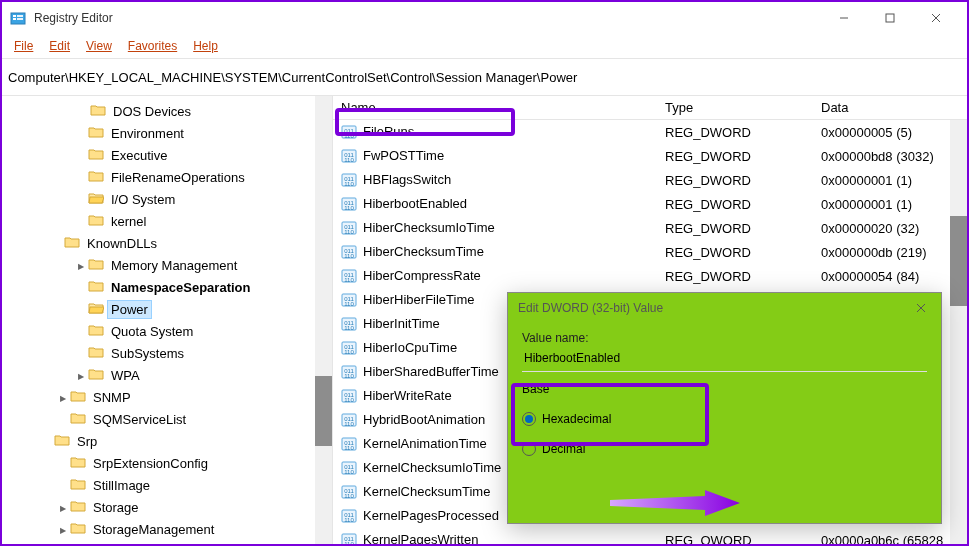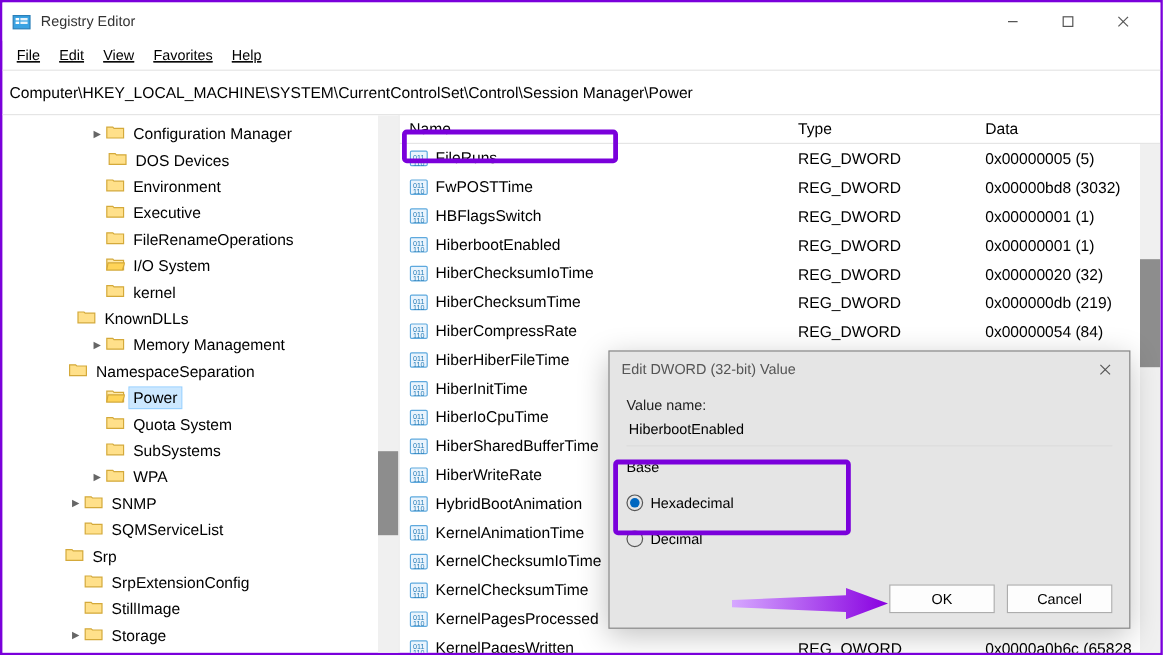--- a/index.html
+++ b/index.html
@@ -5,21 +5,21 @@
 * { box-sizing: border-box; margin: 0; padding: 0; }
 body { font-family: "Segoe UI", Arial, sans-serif; font-size: 12px; background: #fff; color: #000; width: 969px; height: 546px; overflow: hidden; border: 2px solid #7a00db; position: relative; }
 
 .titlebar { height: 32px; display: flex; align-items: center; padding: 0 8px; background: #fff; }
 .titlebar .app-icon { width: 16px; height: 16px; margin-right: 8px; }
 .titlebar .title { font-size: 12px; color: #333; flex: 1; }
 .win-controls { display: flex; gap: 0; }
 .win-btn { width: 46px; height: 32px; display: flex; align-items: center; justify-content: center; color: #666; font-size: 14px; }
 
 .menubar { height: 24px; display: flex; align-items: center; padding: 0 6px; gap: 4px; }
-.menu-item { padding: 2px 6px; color: #000000; text-decoration: underline; }
+.menu-item { padding: 2px 6px; color: #c2410c; }
 .menu-item .ul { text-decoration: underline; }
 
 .addressbar { height: 38px; padding: 2px 6px; border-top: 1px solid #e5e5e5; border-bottom: 1px solid #e5e5e5; font-size: 13px; display: flex; align-items: center; }
 
 .content { display: flex; height: calc(546px - 32px - 24px - 24px - 4px); }
 
 .tree-panel { width: 331px; border-right: 1px solid #e5e5e5; position: relative; overflow: hidden; }
 .tree-scroll-top { position: absolute; right: 0; top: 0; width: 17px; height: 100%; background: #f0f0f0; }
 .tree-scroll-thumb { position: absolute; right: 0; top: 280px; width: 17px; height: 70px; background: #8d8d8d; }
 .tree { padding: 4px 0 4px 0; }
@@ -44,21 +44,21 @@
 .reg-icon { width: 16px; height: 16px; margin-right: 6px; }
 .list-scroll { position: absolute; right: 0; top: 24px; width: 17px; bottom: 0; background: #f0f0f0; }
 .list-scroll-thumb { position: absolute; right: 0; top: 120px; width: 17px; height: 90px; background: #8d8d8d; }
 
 .highlight-box { border: 4px solid #7a00db; border-radius: 4px; }
 .hl-item { position: absolute; left: 333px; top: 106px; width: 180px; height: 28px; z-index: 5; pointer-events: none; }
 .hl-value { position: absolute; left: 509px; top: 381px; width: 198px; height: 63px; z-index: 60; pointer-events: none; }
 
 .arrow-annotation { position: absolute; left: 608px; top: 488px; z-index: 60; pointer-events: none; }
 
-.dialog { position: absolute; left: 505px; top: 290px; width: 435px; height: 232px; background: #e5e5e5; border: 1px solid #888; box-shadow: 0 6px 24px rgba(0,0,0,0.25); z-index: 50; }
+.dialog { position: absolute; left: 505px; top: 290px; width: 435px; height: 232px; background: #84cc16; border: 1px solid #888; box-shadow: 0 6px 24px rgba(0,0,0,0.25); z-index: 50; }
 .dialog-title { height: 30px; display: flex; align-items: center; padding: 0 10px; font-size: 12px; color: #555; }
 .dialog-close { position: absolute; right: 6px; top: 4px; width: 28px; height: 22px; display: flex; align-items: center; justify-content: center; color: #555; }
 .dialog-body { padding: 8px 14px; font-size: 12px; }
 .field-label { margin-top: 0; margin-bottom: 4px; color: #222; }
 .readonly-val { padding: 2px 2px 6px 2px; border-bottom: 1px solid #ddd; margin-bottom: 10px; }
 .dialog-row { display: flex; gap: 18px; }
 .col-left { flex: 1; }
 .col-right { width: 160px; }
 .text-input { width: 100%; height: 22px; border: 1px solid #7a7a7a; padding: 2px 4px; font-size: 12px; }
 .fieldset-label { margin-bottom: 6px; }
@@ -109,27 +109,20 @@
 </div>
 
 <div class="addressbar">
   <span>Computer\HKEY_LOCAL_MACHINE\SYSTEM\CurrentControlSet\Control\Session Manager\Power</span>
 </div>
 
 <div class="content">
 
   <div class="tree-panel">
     <div class="tree" id="tree">
-        <div class="tree-row" style="padding-left: 72px;">
-          <span class="chev chev-right"></span>
-          <span><svg class="folder-icon" viewBox="0 0 16 14">
-              <path d="M1 3 L6 3 L7 4 L15 4 L15 12 L1 12 Z" fill="#ffe08a" stroke="#d4a93a"></path>
-            </svg></span>
-          <span class="label-wrap">Configuration Manager</span>
-        </div>
         <div class="tree-row" style="padding-left: 74px;">
           <span class="chev "></span>
           <span><svg class="folder-icon" viewBox="0 0 16 14">
               <path d="M1 3 L6 3 L7 4 L15 4 L15 12 L1 12 Z" fill="#ffe08a" stroke="#d4a93a"></path>
             </svg></span>
           <span class="label-wrap">DOS Devices</span>
         </div>
         <div class="tree-row" style="padding-left: 72px;">
           <span class="chev "></span>
           <span><svg class="folder-icon" viewBox="0 0 16 14">
@@ -173,21 +166,21 @@
             </svg></span>
           <span class="label-wrap">KnownDLLs</span>
         </div>
         <div class="tree-row" style="padding-left: 72px;">
           <span class="chev chev-right"></span>
           <span><svg class="folder-icon" viewBox="0 0 16 14">
               <path d="M1 3 L6 3 L7 4 L15 4 L15 12 L1 12 Z" fill="#ffe08a" stroke="#d4a93a"></path>
             </svg></span>
           <span class="label-wrap">Memory Management</span>
         </div>
-        <div class="tree-row" style="padding-left: 41px;">
+        <div class="tree-row" style="padding-left: 72px; font-weight: bold;">
           <span class="chev "></span>
           <span><svg class="folder-icon" viewBox="0 0 16 14">
               <path d="M1 3 L6 3 L7 4 L15 4 L15 12 L1 12 Z" fill="#ffe08a" stroke="#d4a93a"></path>
             </svg></span>
           <span class="label-wrap">NamespaceSeparation</span>
         </div>
         <div class="tree-row selected" style="padding-left: 72px;">
           <span class="chev "></span>
           <span><svg class="folder-icon" viewBox="0 0 16 14">
               <path d="M1 3 L6 3 L7 4 L15 4 L15 12 L1 12 Z" fill="#ffe9a8" stroke="#d4a93a"></path>
@@ -530,17 +523,13 @@
           <span class="radio checked"></span>
           <span>Hexadecimal</span>
         </div>
         <div class="radio-row">
           <span class="radio"></span>
           <span>Decimal</span>
         </div>
       </div>
     </div>
   </div>
-  <div class="dialog-buttons">
-    <div class="dlg-btn">OK</div>
-    <div class="dlg-btn">Cancel</div>
-  </div>
 </div>
 
 </body></html>

